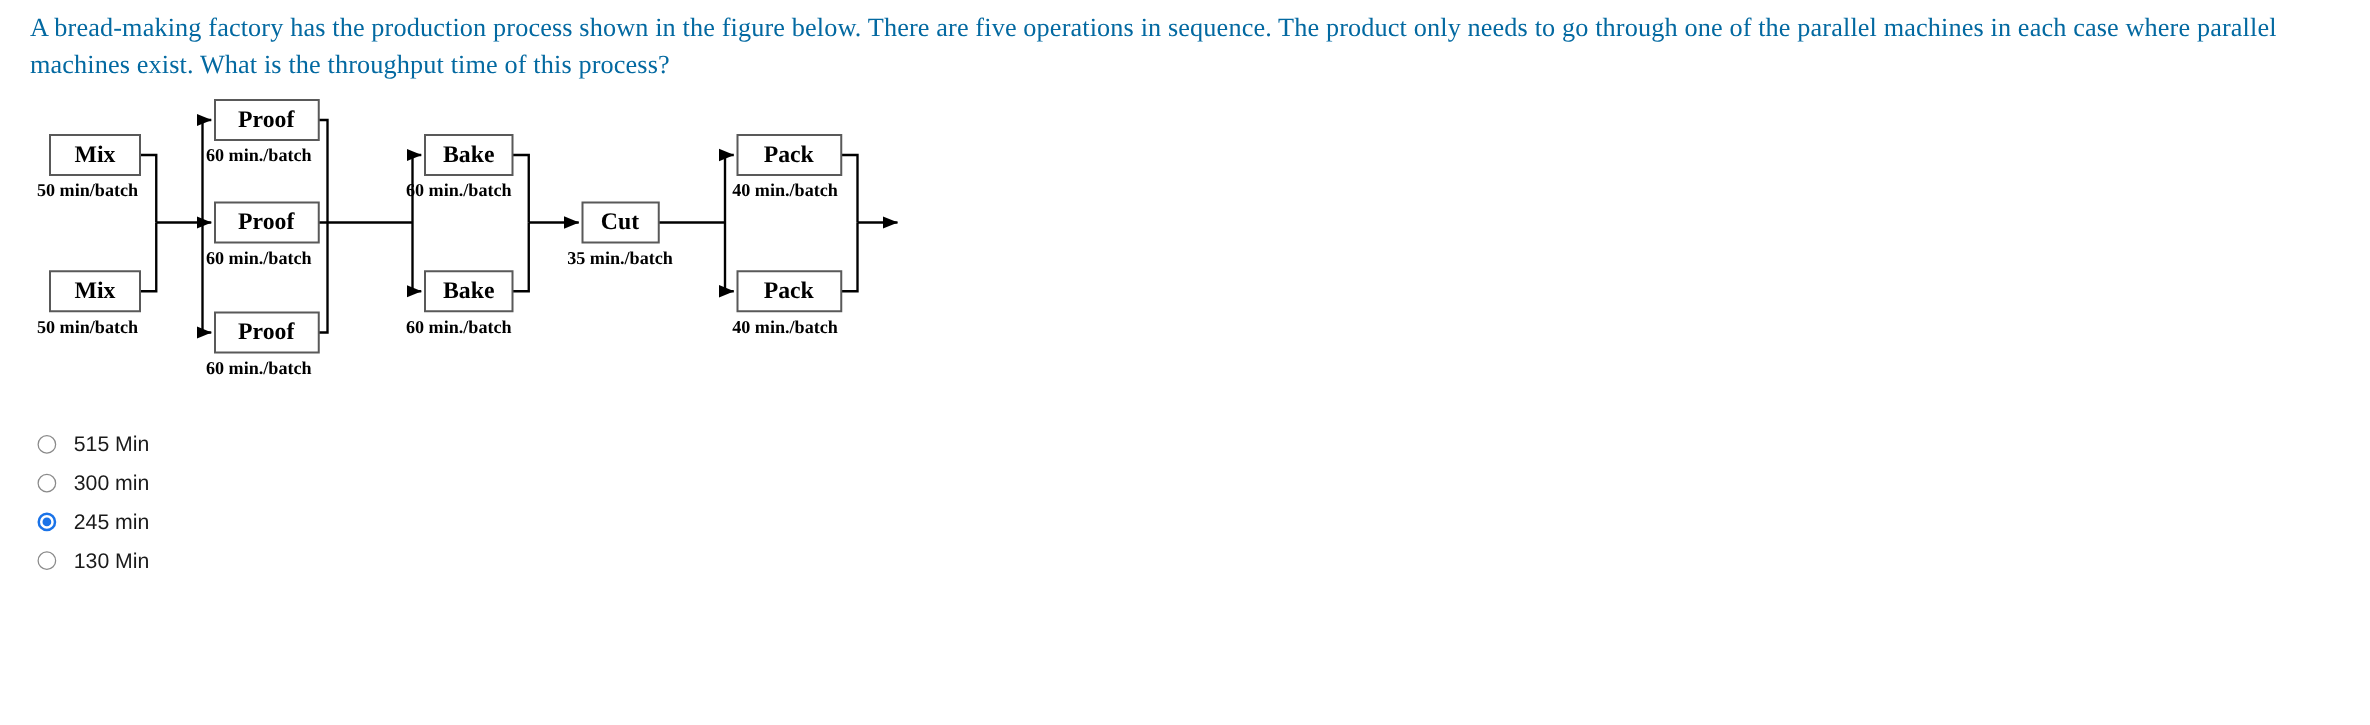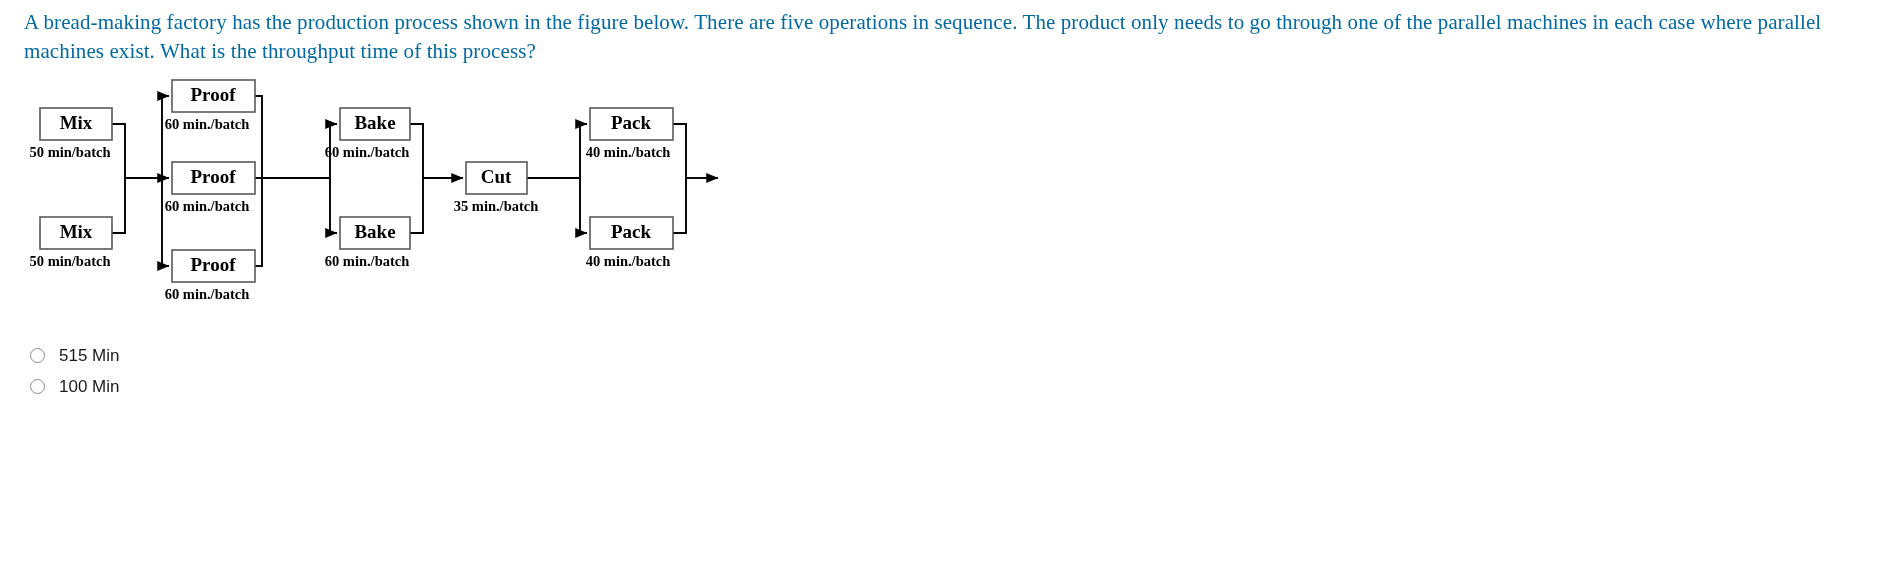--- a/index.html
+++ b/index.html
@@ -207,15 +207,23 @@
   </svg>
 </div>
 
 <div id="options-list">
   <div class="option-row">
     <span class="radio"></span>
     <span class="option-label">515 Min</span>
   </div>
   <div class="option-row">
     <span class="radio"></span>
-    <span class="option-label">100 Min</span>
+    <span class="option-label">300 min</span>
+  </div>
+  <div class="option-row">
+    <span class="radio selected"></span>
+    <span class="option-label">245 min</span>
+  </div>
+  <div class="option-row">
+    <span class="radio"></span>
+    <span class="option-label">130 Min</span>
   </div>
 </div>
 
 </body></html>

